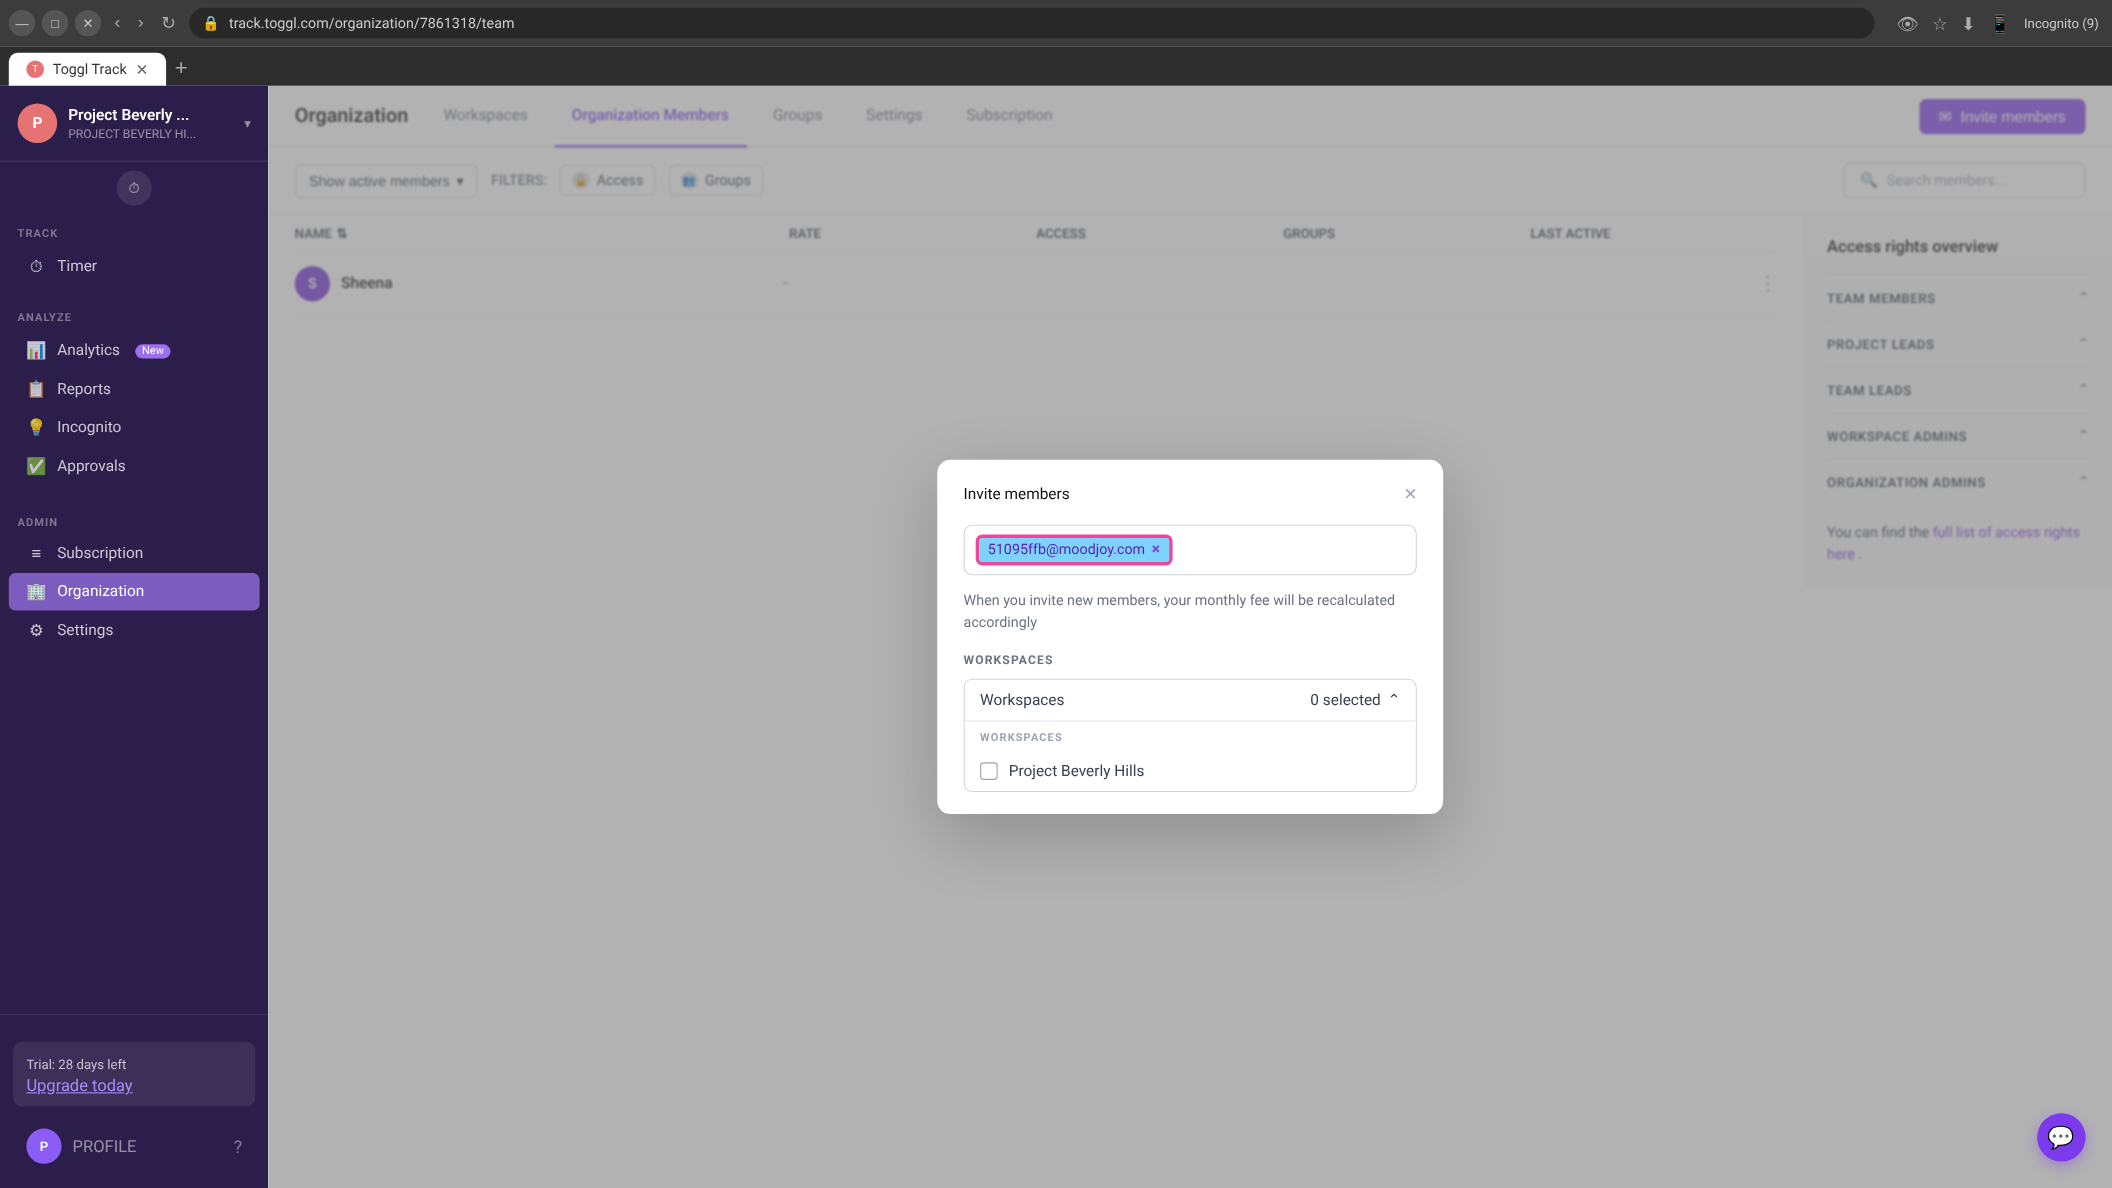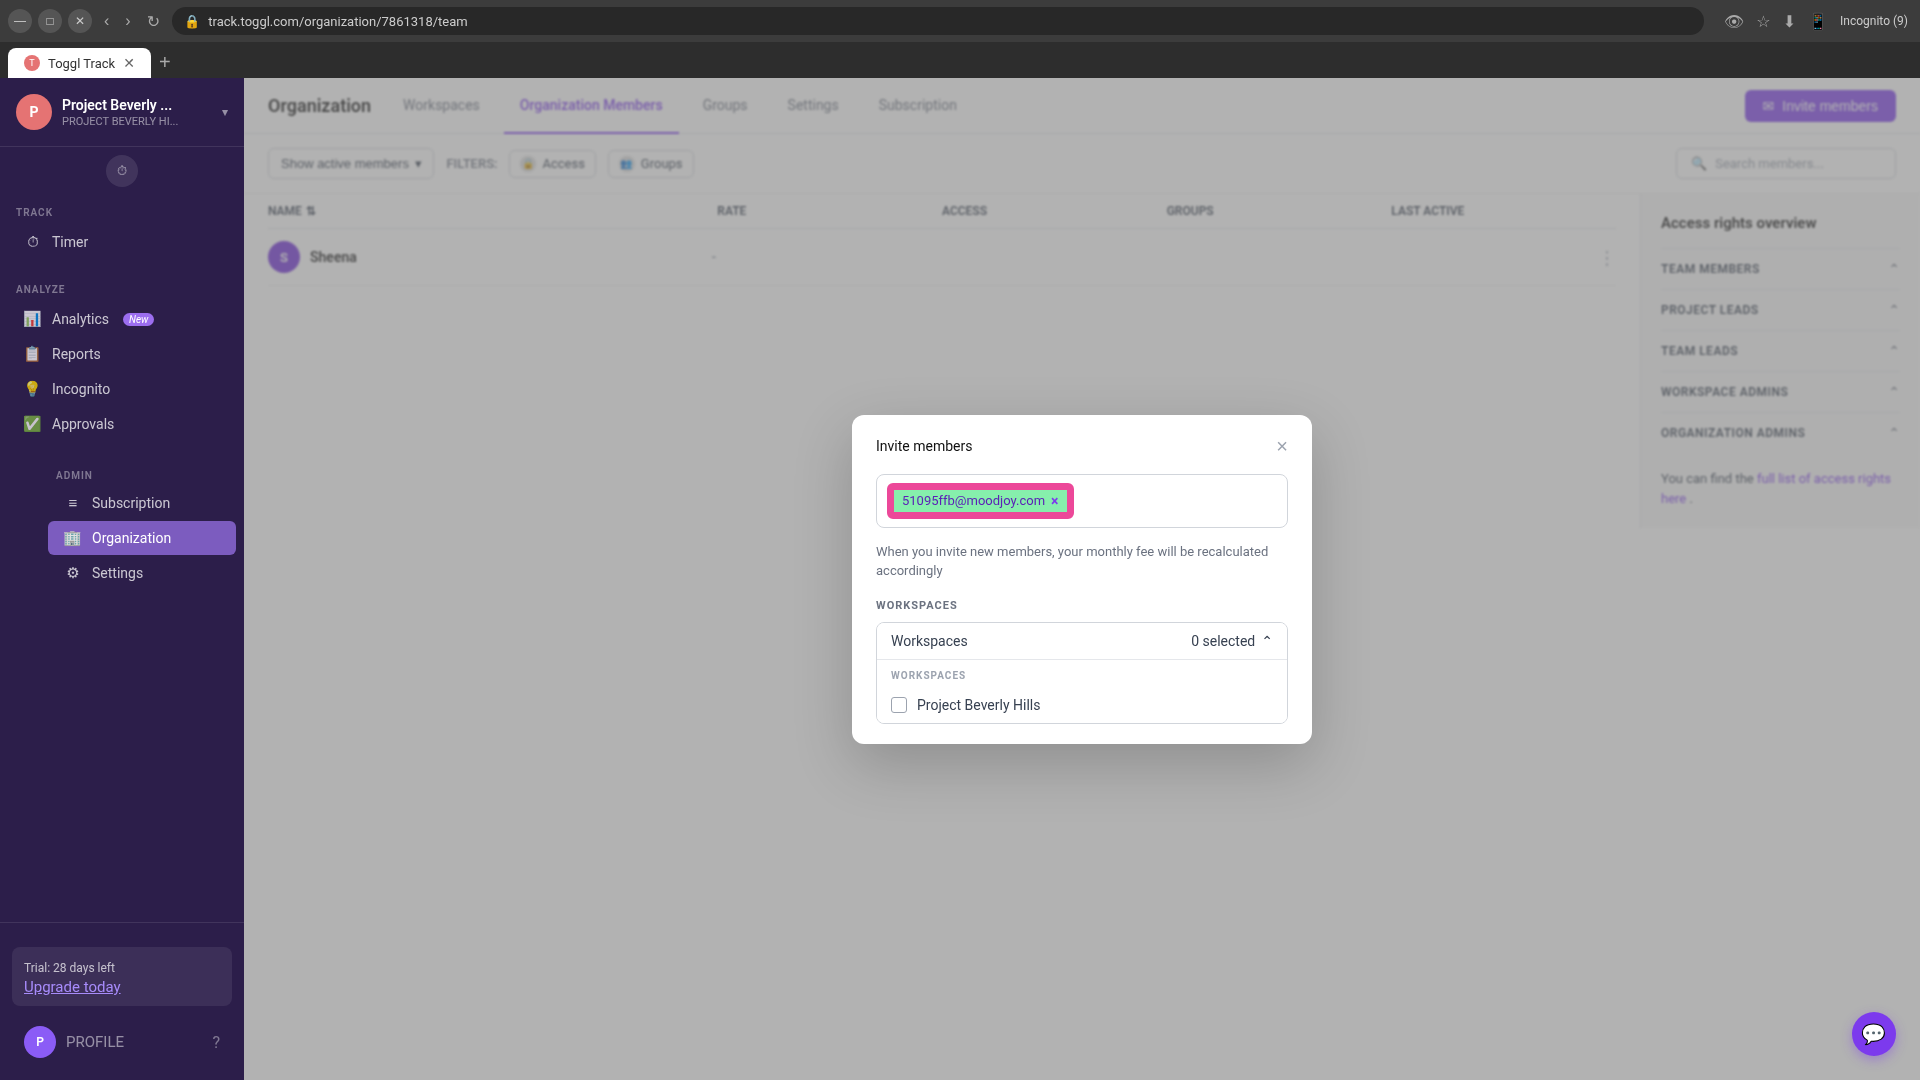--- a/index.html
+++ b/index.html
@@ -31,21 +31,21 @@
     .sidebar-project { flex: 1; }
     .sidebar-project-name { font-size: 14px; font-weight: 600; color: #fff; }
     .sidebar-project-sub { font-size: 11px; color: rgba(255,255,255,0.5); margin-top: 2px; }
     .sidebar-chevron { color: rgba(255,255,255,0.5); cursor: pointer; font-size: 12px; }
     .sidebar-icon-btn { width: 32px; height: 32px; background: rgba(255,255,255,0.1); border-radius: 50%; display: flex; align-items: center; justify-content: center; cursor: pointer; }
     .sidebar-section { padding: 12px 0; }
     .sidebar-section-label { font-size: 10px; font-weight: 600; color: rgba(255,255,255,0.4); letter-spacing: 1px; padding: 0 16px 6px; text-transform: uppercase; }
     .sidebar-item { display: flex; align-items: center; gap: 10px; padding: 8px 16px; cursor: pointer; border-radius: 6px; margin: 1px 8px; color: rgba(255,255,255,0.75); font-size: 14px; }
     .sidebar-item.active { background: #7c5cbf; color: white; }
     .sidebar-item-icon { width: 18px; height: 18px; display: flex; align-items: center; justify-content: center; font-size: 15px; }
-    .badge-new { background: #9c6ef0; color: white; font-size: 10px; padding: 1px 6px; border-radius: 10px; margin-left: 4px; font-style: italic; }
+    .badge-new { background: #9c6ef0; color: white; font-size: 10px; padding: 1px 6px; border-radius: 10px; margin-left: 4px; }
     .sidebar-bottom { margin-top: auto; padding: 12px; border-top: 1px solid rgba(255,255,255,0.1); }
     .trial-box { background: rgba(255,255,255,0.08); border-radius: 8px; padding: 10px 12px; margin-top: 12px; }
     .trial-text { font-size: 12px; color: rgba(255,255,255,0.7); }
     .trial-upgrade { font-size: 15px; color: #a78bfa; cursor: pointer; text-decoration: underline; display: block; margin-top: 2px; }
     .sidebar-footer { display: flex; align-items: center; gap: 10px; padding: 10px 12px; }
     .avatar { width: 32px; height: 32px; border-radius: 50%; background: #8b5cf6; display: flex; align-items: center; justify-content: center; color: white; font-size: 12px; font-weight: 600; }
     .sidebar-footer-labels { font-size: 15px; color: rgba(255,255,255,0.5); }
     .sidebar-admin-label { font-size: 10px; font-weight: 600; letter-spacing: 1px; color: rgba(255,255,255,0.4); padding: 8px 16px 4px; text-transform: uppercase; }
 
     
@@ -91,21 +91,21 @@
     .access-link { color: #7c3aed; cursor: pointer; }
 
     
     .modal-overlay { position: absolute; top: 0; left: 0; right: 0; bottom: 0; background: rgba(0,0,0,0.3); display: flex; align-items: center; justify-content: center; z-index: 100; }
     .modal { background: white; border-radius: 12px; width: 460px; max-height: 80vh; overflow: hidden; box-shadow: 0 20px 60px rgba(0,0,0,0.2); }
     .modal-header { display: flex; align-items: center; justify-content: space-between; padding: 20px 24px 16px; }
     .modal-title { font-size: 14px; font-weight: 400; color: #111; }
     .modal-close { background: none; border: none; color: #9ca3af; cursor: pointer; font-size: 20px; }
     .modal-body { padding: 0 24px 20px; }
     .email-tag-container { border: 1px solid #d1d5db; border-radius: 8px; padding: 8px 10px; min-height: 44px; display: flex; flex-wrap: wrap; gap: 6px; align-items: center; }
-    .email-tag { background: #86efac; border: 7px solid #ec4899; border-radius: 6px; padding: 3px 8px; font-size: 13px; color: #5b21b6; display: flex; align-items: center; gap: 6px; }
+    .email-tag { background: #7dd3fc; border: 3px solid #ec4899; border-radius: 6px; padding: 3px 8px; font-size: 13px; color: #5b21b6; display: flex; align-items: center; gap: 6px; }
     .email-tag-remove { color: #7c3aed; cursor: pointer; font-size: 14px; font-weight: bold; }
     .modal-note { font-size: 13px; color: #6b7280; margin-top: 14px; line-height: 1.5; }
     .modal-section-label { font-size: 11px; font-weight: 700; color: #6b7280; letter-spacing: 1px; text-transform: uppercase; margin-top: 18px; margin-bottom: 10px; }
     .workspace-dropdown { border: 1px solid #d1d5db; border-radius: 8px; overflow: hidden; }
     .workspace-dropdown-header { display: flex; align-items: center; justify-content: space-between; padding: 10px 14px; background: white; cursor: pointer; }
     .workspace-dropdown-label { font-size: 14px; color: #374151; }
     .workspace-dropdown-value { font-size: 14px; color: #374151; display: flex; align-items: center; gap: 6px; }
     .workspace-dropdown-body { border-top: 1px solid #e5e7eb; background: white; }
     .workspace-dropdown-sublabel { font-size: 10px; font-weight: 700; color: #9ca3af; letter-spacing: 1px; padding: 10px 14px 6px; text-transform: uppercase; }
     .workspace-option { display: flex; align-items: center; gap: 10px; padding: 10px 14px; cursor: pointer; }
@@ -194,21 +194,21 @@
         <span class="sidebar-item-icon">💡</span>
         <span>Incognito</span>
       </div>
       <div class="sidebar-item">
         <span class="sidebar-item-icon">✅</span>
         <span>Approvals</span>
       </div>
     </div>
 
 
-    <div style="margin-top:8px;padding-left:40px;">
+    <div style="margin-top:8px;">
       <div class="sidebar-admin-label">ADMIN</div>
       <div class="sidebar-item">
         <span class="sidebar-item-icon">≡</span>
         <span>Subscription</span>
       </div>
       <div class="sidebar-item active">
         <span class="sidebar-item-icon">🏢</span>
         <span>Organization</span>
       </div>
       <div class="sidebar-item">

